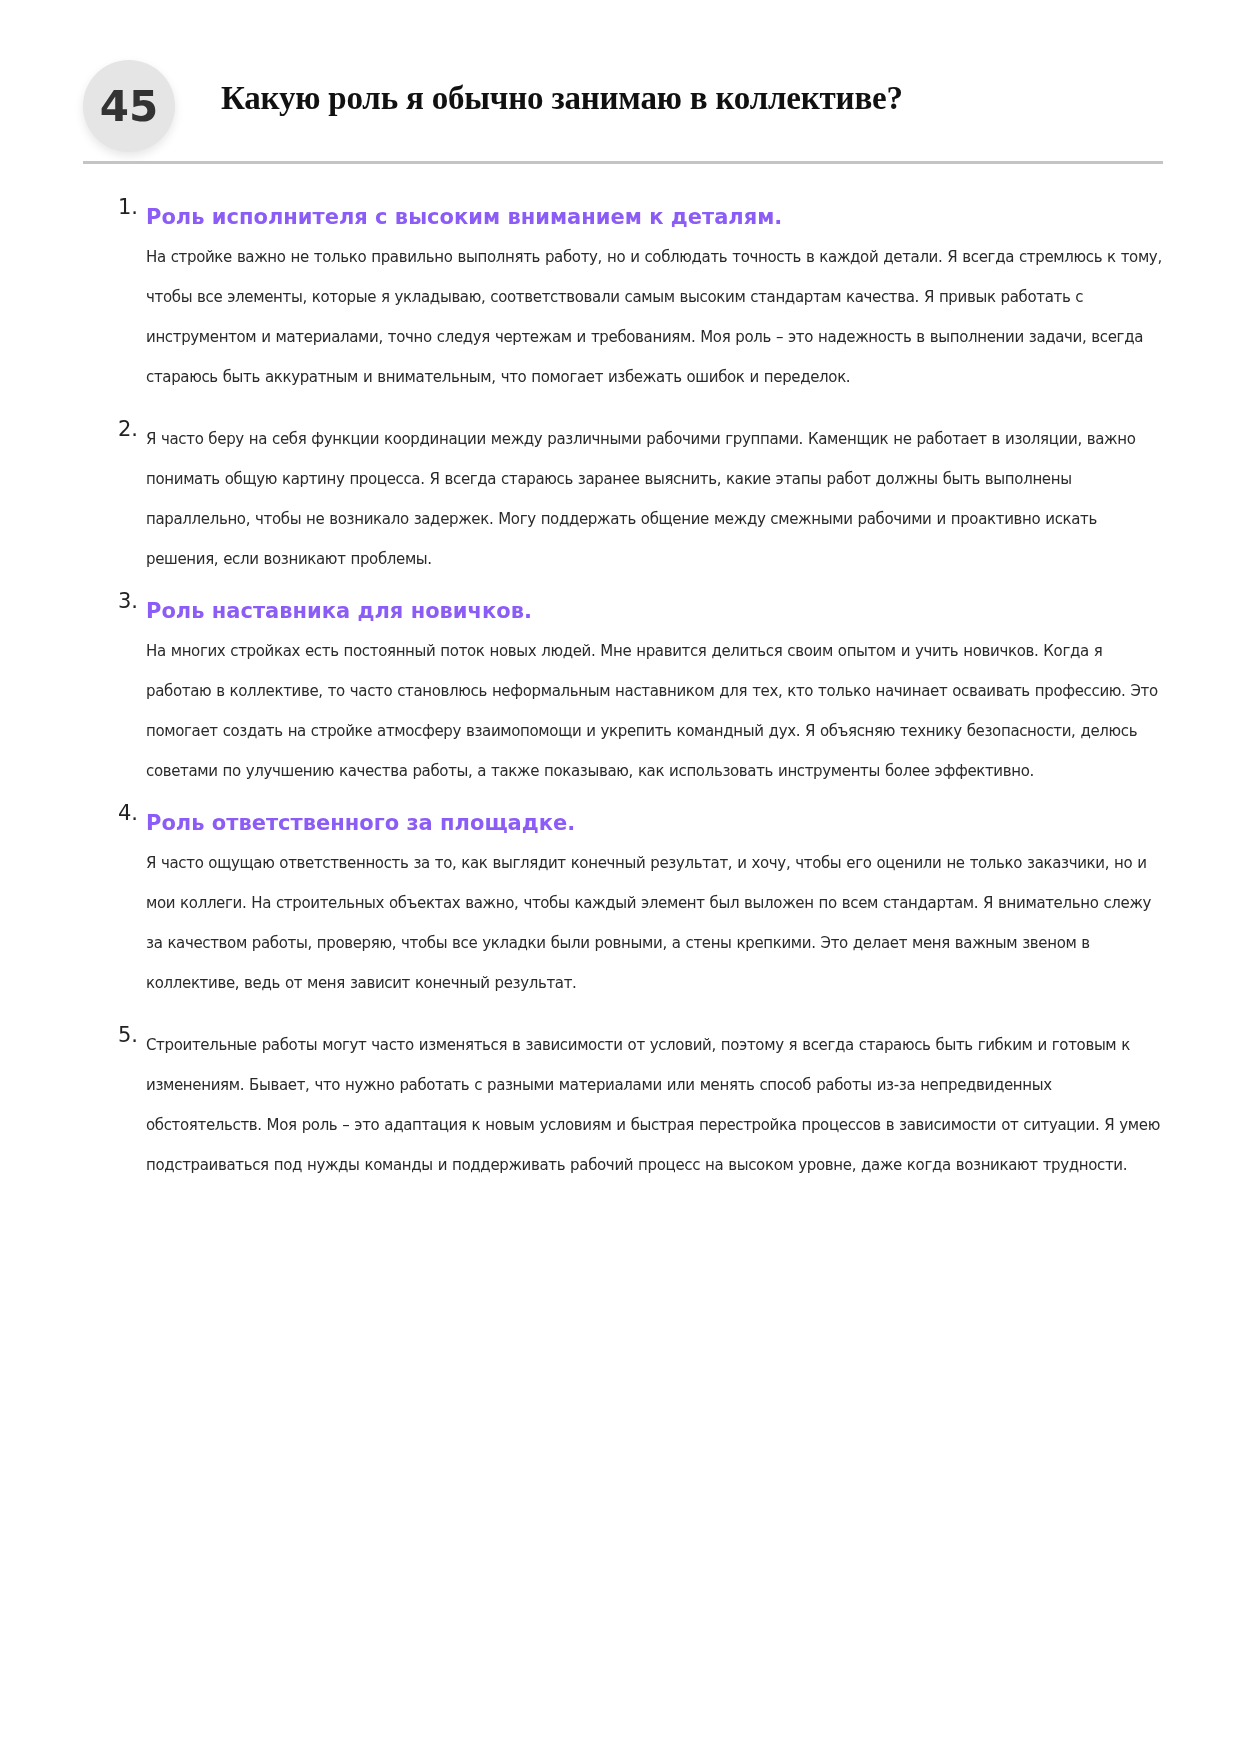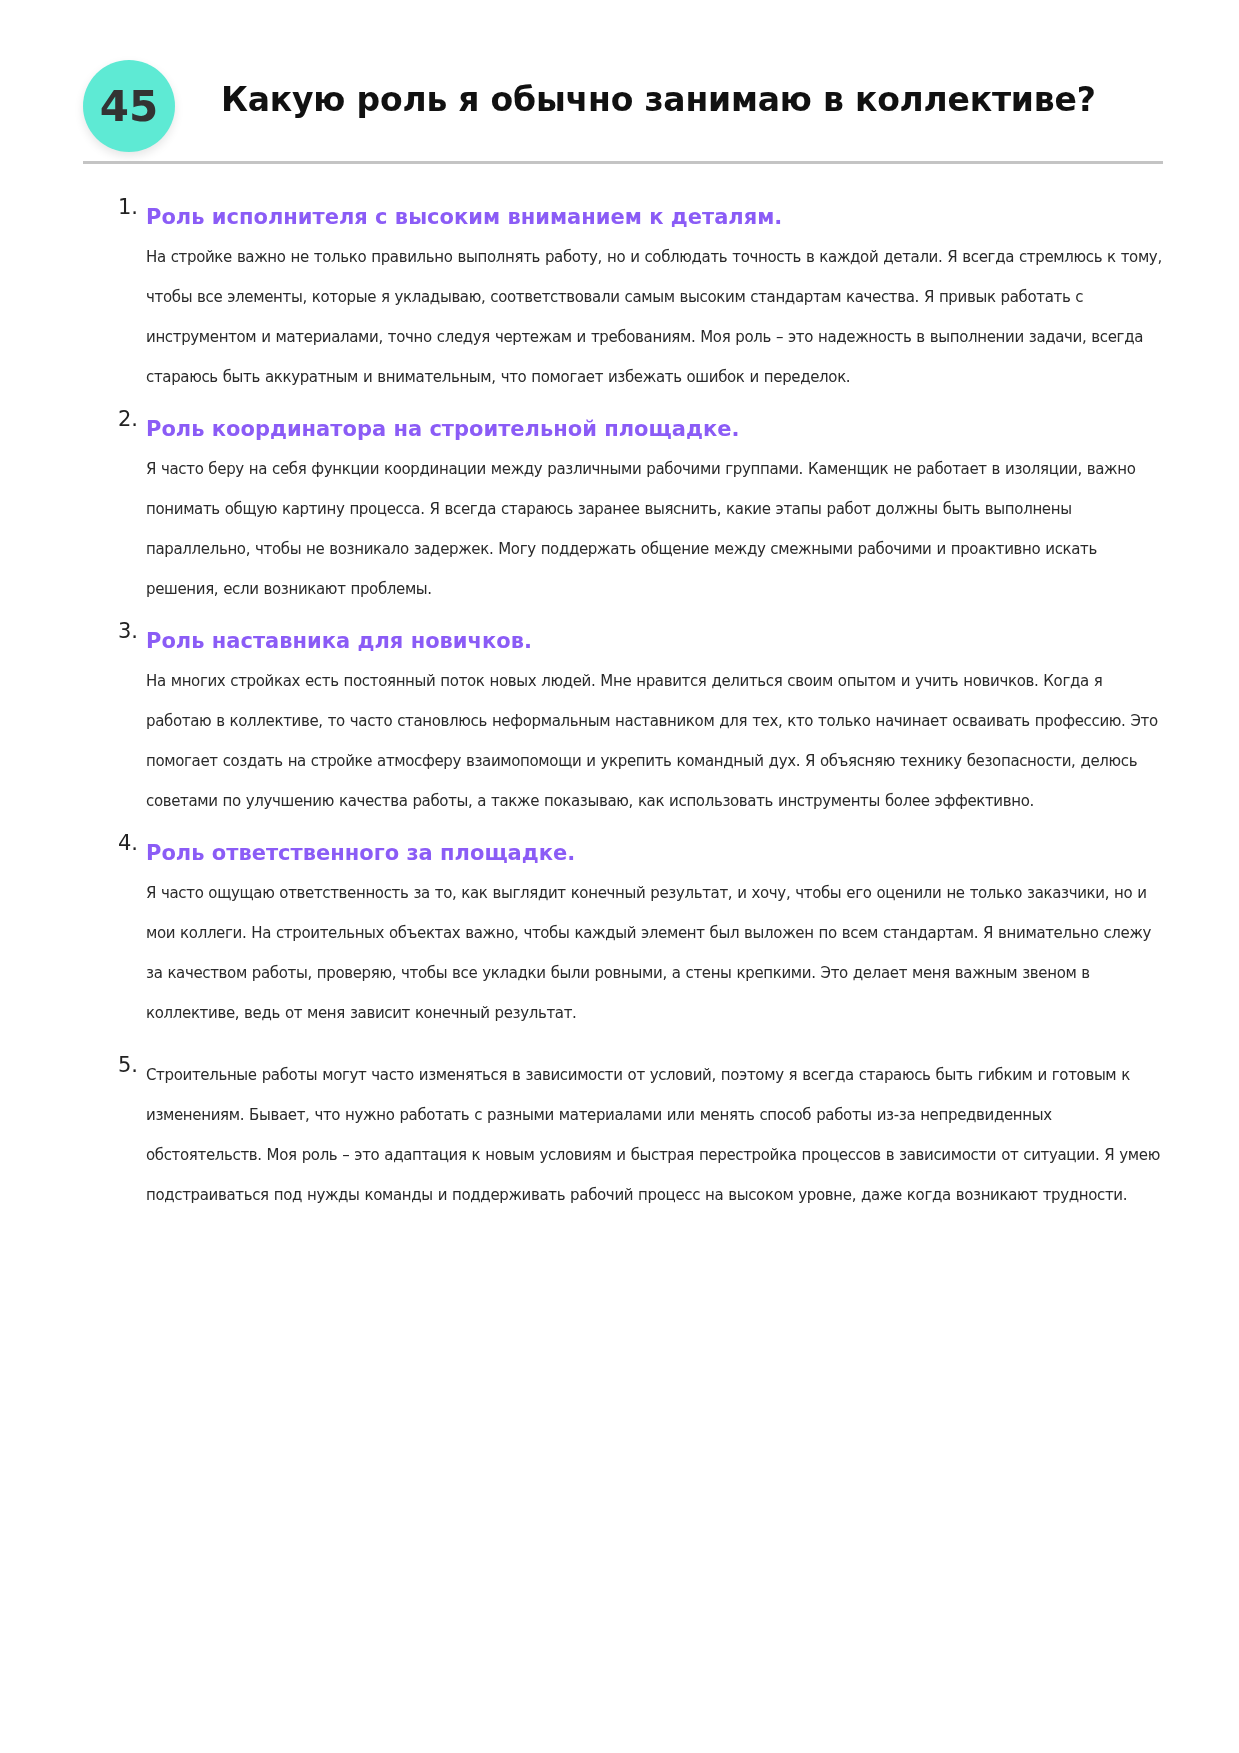--- a/index.html
+++ b/index.html
@@ -5,29 +5,30 @@
     html, body { margin: 0; padding: 0; background: #ffffff; }
     body {
       width: 1239px; height: 1753px; position: relative; overflow: hidden;
       font-family: "DejaVu Sans", sans-serif; color: #1f1f1f;
     }
     .header {
       position: absolute; left: 83px; top: 52px; width: 1080px; height: 110px;
     }
     .num-badge {
       position: absolute; left: 0; top: 8px; width: 92px; height: 92px;
-      border-radius: 50%; background: #5eead4;
+      border-radius: 50%; background: #e5e5e5;
       box-shadow: 0 4px 10px rgba(0,0,0,0.10);
       display: flex; align-items: center; justify-content: center;
       font-weight: bold; font-size: 42px; color: #333333;
     }
     .title {
       position: absolute; left: 138px; top: 28px;
       font-weight: bold; font-size: 33px; color: #111111; white-space: nowrap;
       letter-spacing: -0.2px;
+      font-family: Liberation Serif, serif;
     }
     .divider {
       position: absolute; left: 83px; top: 161px; width: 1080px; height: 3px;
       background: #c4c4c4;
     }
     .content {
       position: absolute; left: 118px; top: 207px; width: 1050px;
     }
     .item { position: relative; padding-left: 28px; margin-bottom: 22px; }
     .item-num {
@@ -53,21 +54,20 @@
 <div class="divider"></div>
 
 <div class="content">
   <div class="item">
     <span class="item-num">1.</span>
     <span class="item-title">Роль исполнителя с высоким вниманием к деталям.</span>
     <span class="item-text">На стройке важно не только правильно выполнять работу, но и соблюдать точность в каждой детали. Я всегда стремлюсь к тому, чтобы все элементы, которые я укладываю, соответствовали самым высоким стандартам качества. Я привык работать с инструментом и материалами, точно следуя чертежам и требованиям. Моя роль – это надежность в выполнении задачи, всегда стараюсь быть аккуратным и внимательным, что помогает избежать ошибок и переделок.</span>
   </div>
   <div class="item">
     <span class="item-num">2.</span>
-    <span class="item-title">Роль координатора на строительной площадке.</span>
     <span class="item-text">Я часто беру на себя функции координации между различными рабочими группами. Каменщик не работает в изоляции, важно понимать общую картину процесса. Я всегда стараюсь заранее выяснить, какие этапы работ должны быть выполнены параллельно, чтобы не возникало задержек. Могу поддержать общение между смежными рабочими и проактивно искать решения, если возникают проблемы.</span>
   </div>
   <div class="item">
     <span class="item-num">3.</span>
     <span class="item-title">Роль наставника для новичков.</span>
     <span class="item-text">На многих стройках есть постоянный поток новых людей. Мне нравится делиться своим опытом и учить новичков. Когда я работаю в коллективе, то часто становлюсь неформальным наставником для тех, кто только начинает осваивать профессию. Это помогает создать на стройке атмосферу взаимопомощи и укрепить командный дух. Я объясняю технику безопасности, делюсь советами по улучшению качества работы, а также показываю, как использовать инструменты более эффективно.</span>
   </div>
   <div class="item">
     <span class="item-num">4.</span>
     <span class="item-title">Роль ответственного за площадке.</span>

